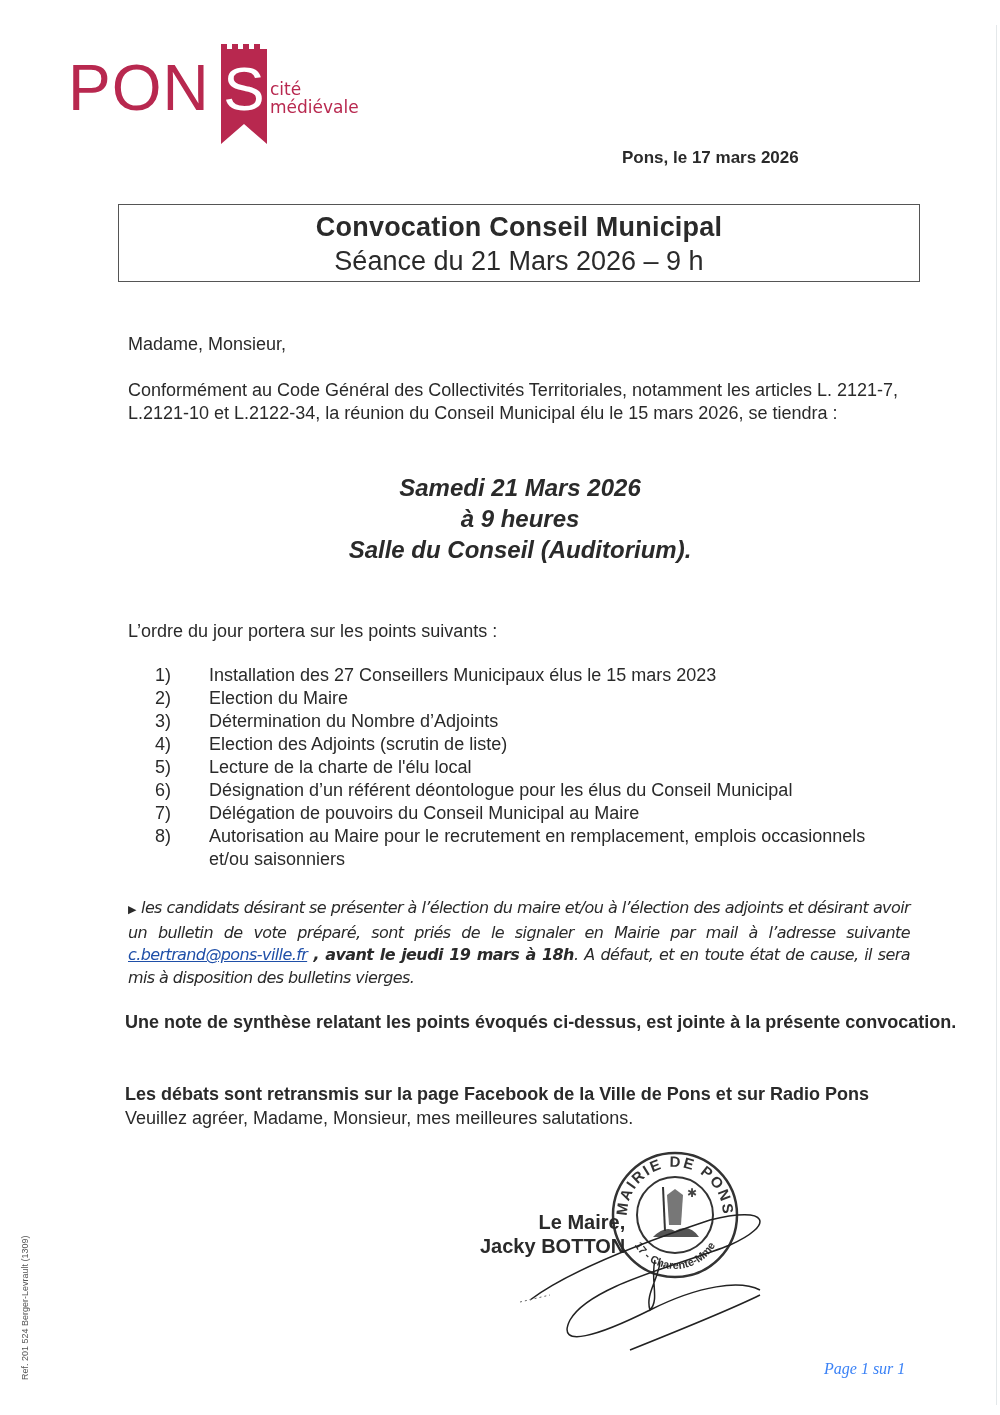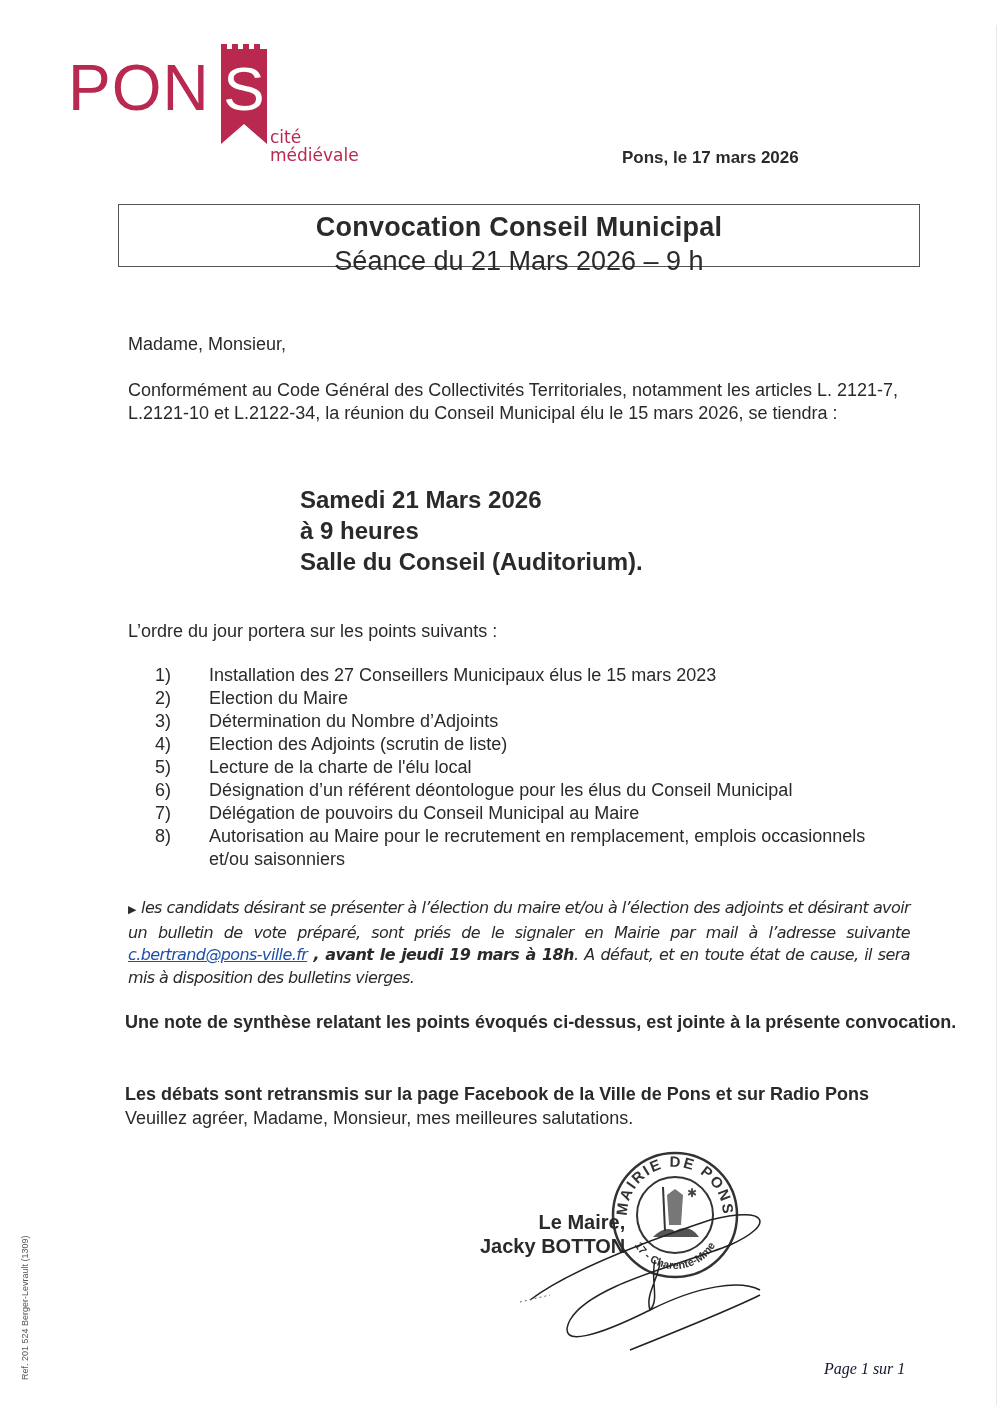--- a/index.html
+++ b/index.html
@@ -6,35 +6,35 @@
   body { width: 1000px; height: 1415px; position: relative; overflow: hidden;
          font-family: "Liberation Sans", sans-serif; color: #2a2a2a; }
   .page-edge { position: absolute; left: 996px; top: 25px; width: 1px; height: 1380px; background: #e4e8ea; }
 
   
   .logo { position: absolute; left: 68px; top: 44px; width: 310px; height: 110px; }
   .logo-pon { position: absolute; left: 0; top: 12px; font-size: 64px; letter-spacing: 1px;
               color: #b8284f; font-family: "Liberation Sans", sans-serif; font-weight: normal; line-height: 1; }
   .logo-banner { position: absolute; left: 153px; top: 0; width: 46px; height: 100px; }
   .logo-sub { position: absolute; left: 202px; top: 36px; color: #b8284f; font-size: 17px;
-              line-height: 18px; font-family: "DejaVu Sans", sans-serif; margin-top: 48px; }
+              line-height: 18px; font-family: "DejaVu Sans", sans-serif; }
 
   .date-line { position: absolute; left: 580px; top: 148px; font-size: 17px; font-weight: bold; color: #2a2a2a; margin-left: 42px; }
 
-  .title-box { position: absolute; left: 118px; top: 204px; width: 802px; height: 63px;
+  .title-box { position: absolute; left: 118px; top: 204px; width: 802px; height: 78px;
                border: 1.5px solid #555; box-sizing: border-box; text-align: center; }
   .title-box .t1 { font-size: 27px; font-weight: bold; margin-top: 6px; line-height: 32px; letter-spacing: 0.2px; }
   .title-box .t2 { font-size: 27px; font-weight: normal; line-height: 36px; }
 
   .body-text { position: absolute; left: 128px; font-size: 18px; line-height: 23px; color: #2a2a2a; transform-origin: left top; }
   .salutation { top: 333px; text-align: center; }
   .intro { top: 379px; width: 790px; }
 
-  .meeting { position: absolute; left: 300px; width: 440px; top: 484px; text-align: left;
-             font-size: 24px; font-weight: bold; line-height: 31px; }
+  .meeting { position: absolute; left: 300px; width: 440px; top: 472px; text-align: center;
+             font-size: 24px; font-weight: bold; line-height: 31px; font-style: italic; }
 
   .agenda-intro { top: 620px; }
   .agenda { position: absolute; left: 155px; top: 664px; width: 720px; font-size: 18px; line-height: 23px; list-style: none; margin: 0; padding: 0; }
   .agenda li { display: flex; }
   .agenda .num { width: 54px; flex-shrink: 0; }
   .agenda .txt { flex: 1; }
 
   .note { position: absolute; left: 128px; top: 897px; width: 782px; font-size: 16px; line-height: 22.5px;
           font-style: italic; text-align: justify; font-family: "DejaVu Sans", sans-serif; color: #2a2a2a; letter-spacing: -0.6px; }
   .note .tri { font-style: normal; font-size: 11px; margin-right: 5px; }
@@ -46,21 +46,21 @@
   .debats { top: 1084px; }
   .closing { position: absolute; left: 125px; top: 1108px; font-size: 18px; color: #2a2a2a; }
 
   .sign { position: absolute; left: 480px; top: 1210px; font-size: 20px; font-weight: bold; line-height: 24px; text-align: right; }
 
   .stamp { position: absolute; left: 605px; top: 1145px; width: 140px; height: 140px; }
   .signature { position: absolute; left: 510px; top: 1200px; width: 270px; height: 160px; }
 
   .ref { position: absolute; left: 20px; top: 1380px; font-size: 9px; color: #555; transform: rotate(-90deg); transform-origin: left top; white-space: nowrap; }
   .page-num { position: absolute; left: 824px; top: 1360px; font-size: 16px; font-style: italic;
-              font-family: "Liberation Serif", serif; color: #0f172a; }
+              font-family: "Liberation Serif", serif; color: #3b82f6; }
 </style>
 </head>
 <body>
 
 <div class="page-edge"></div>
 
 <div class="logo">
   <div class="logo-pon">PON</div>
   <svg class="logo-banner" viewBox="0 0 46 100">
     <path d="M0 0 h6 v5 h5 v-5 h6 v5 h5 v-5 h6 v5 h5 v-5 h6 v5 h7 V100 L23 80 L0 100 Z" fill="#b8284f"></path>

